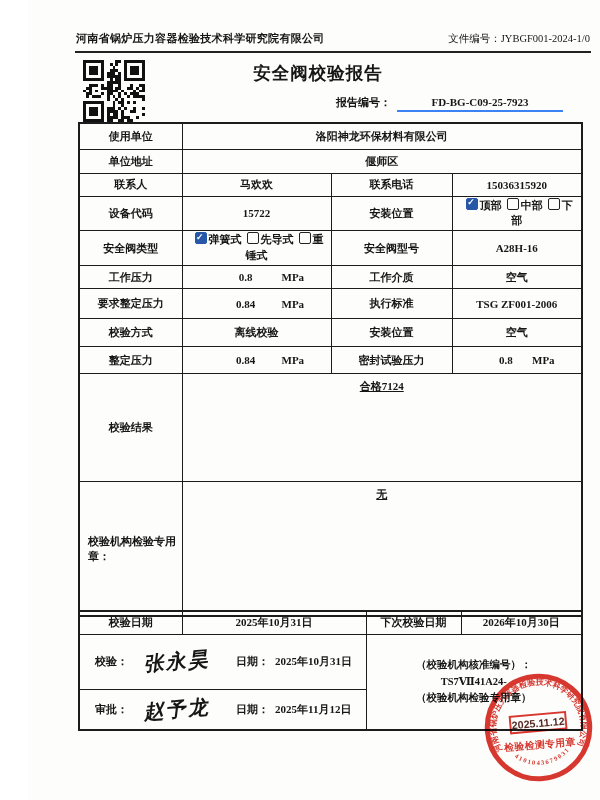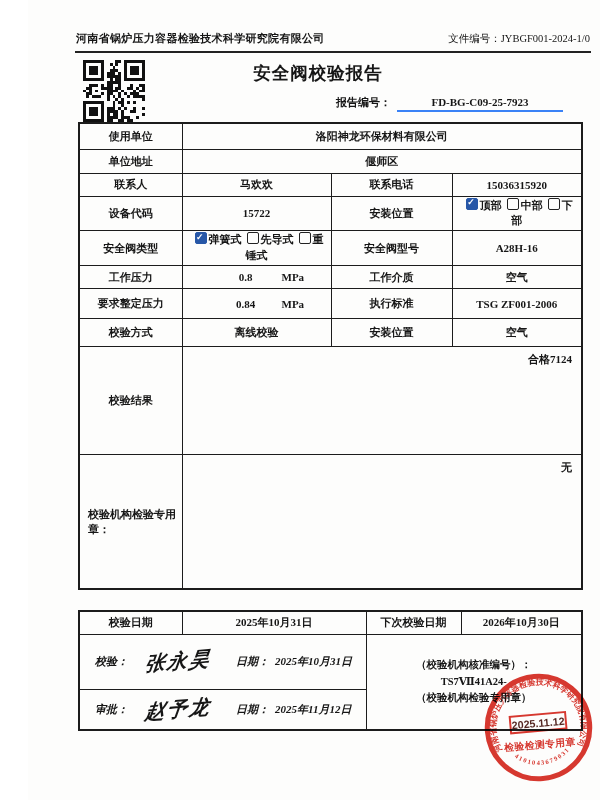--- a/index.html
+++ b/index.html
@@ -16,32 +16,32 @@
   .title{position:absolute;top:61px;left:0;width:580px;text-align:center;font-size:17.5px;font-weight:bold;letter-spacing:1px;}
   .report-line{position:absolute;top:95px;left:308px;display:flex;align-items:flex-end;font-size:11px;font-weight:bold;}
   .report-line .lbl{margin-right:6px;padding-bottom:2px;font-family:Liberation Serif, serif;}
   .report-line .val{display:inline-block;width:166px;text-align:center;border-bottom:2px solid #3b82f6;padding-bottom:2px;}
   
   table{border-collapse:collapse;table-layout:fixed;position:absolute;left:50px;width:503px;background:transparent;}
   #tbl1{top:122px;}
   #tbl2{top:610px;}
   table{border:2px solid #1c1c1c;}
   td{border:1.5px solid #1c1c1c;font-size:11px;font-weight:bold;text-align:center;vertical-align:middle;padding:1px 3px;overflow:hidden;}
-  td.tl{text-align:right;vertical-align:top;padding:5px 9px;}
+  td.tl{text-align:center;vertical-align:top;padding:5px 9px;text-decoration:underline;}
   td.lbl-left{text-align:left;padding-left:8px;}
   .vu{display:flex;align-items:center;width:100%;}
   .vu .v{flex:1;text-align:center;padding-left:24px;}
   .vu .u{width:46px;text-align:left;}
   
   .cb{display:inline-block;width:10px;height:10px;border:1.5px solid #222;border-radius:2px;margin:0 2px -1px 5px;position:relative;vertical-align:0;}
   .cb.checked{background:#2757a7;border-color:#2757a7;}
   .cb.checked::after{content:"\2713";position:absolute;left:0.5px;top:-2.5px;font-size:9px;color:#fff;font-weight:bold;}
   .cbgroup{white-space:normal;line-height:1.45;}
   
-  .sigrow{display:flex;align-items:center;padding-left:12px;font-size:11px;font-weight:bold;font-style:italic;}
+  .sigrow{display:flex;align-items:center;padding-left:12px;font-size:11px;font-weight:bold;}
   .sig{display:inline-block;width:100px;text-align:center;font-size:20px;font-weight:bold;letter-spacing:2px;transform:rotate(-5deg) skewX(-12deg);font-family:"DejaVu Sans",sans-serif;}
   .sigrow .dlbl{margin:0 6px 0 8px;}
   .orgbox{font-size:10.5px;font-weight:bold;line-height:1.55;}
   
   .stamp{position:absolute;left:452px;top:669px;width:117px;height:117px;mix-blend-mode:multiply;opacity:.93;}
 </style>
 </head>
 <body>
 
 <div class="page">
@@ -250,20 +250,36 @@
           </td>
       <td>执行标准</td>
       <td>TSG ZF001-2006</td>
     </tr>
     <tr style="height:28px">
       <td>校验方式</td>
       <td>离线校验</td>
       <td>安装位置</td>
       <td>空气</td>
     </tr>
+    <tr style="height:27px">
+      <td>整定压力</td>
+      <td>
+            <div class="vu">
+              <span class="v">0.84</span>
+              <span class="u">MPa</span>
+            </div>
+          </td>
+      <td>密封试验压力</td>
+      <td>
+            <div class="vu">
+              <span class="v">0.8</span>
+              <span class="u">MPa</span>
+            </div>
+          </td>
+    </tr>
     <tr style="height:108px">
       <td>校验结果</td>
       <td colspan="3" class="tl">合格7124</td>
     </tr>
     <tr style="height:134px">
       <td class="lbl-left">校验机构检验专用章：</td>
       <td colspan="3" class="tl">无</td>
     </tr>
   </tbody>
     </table>

